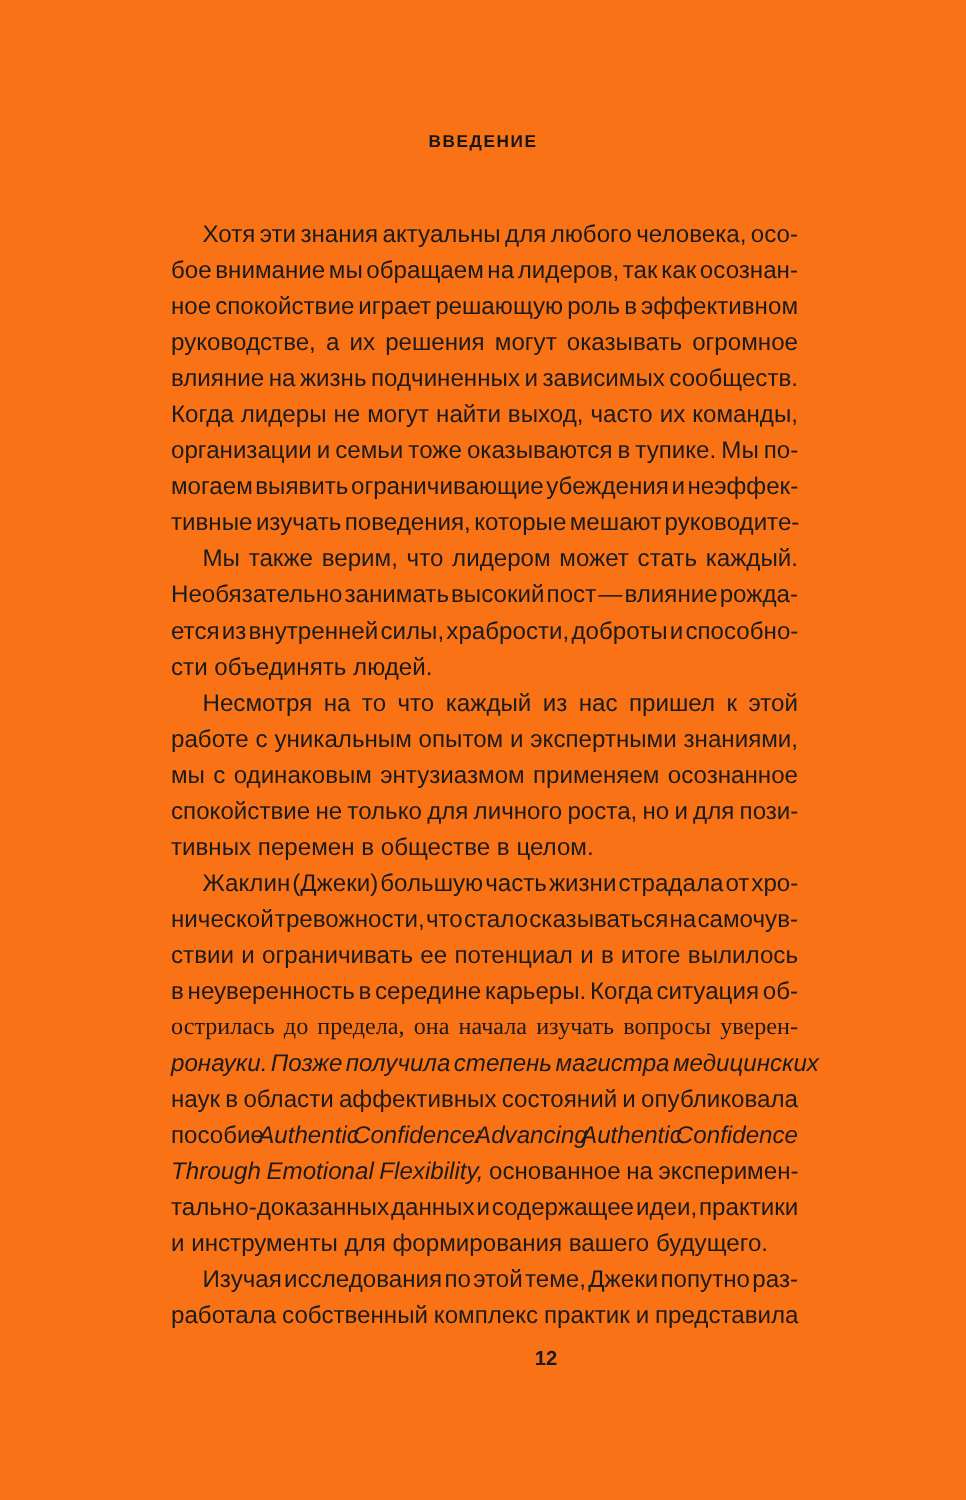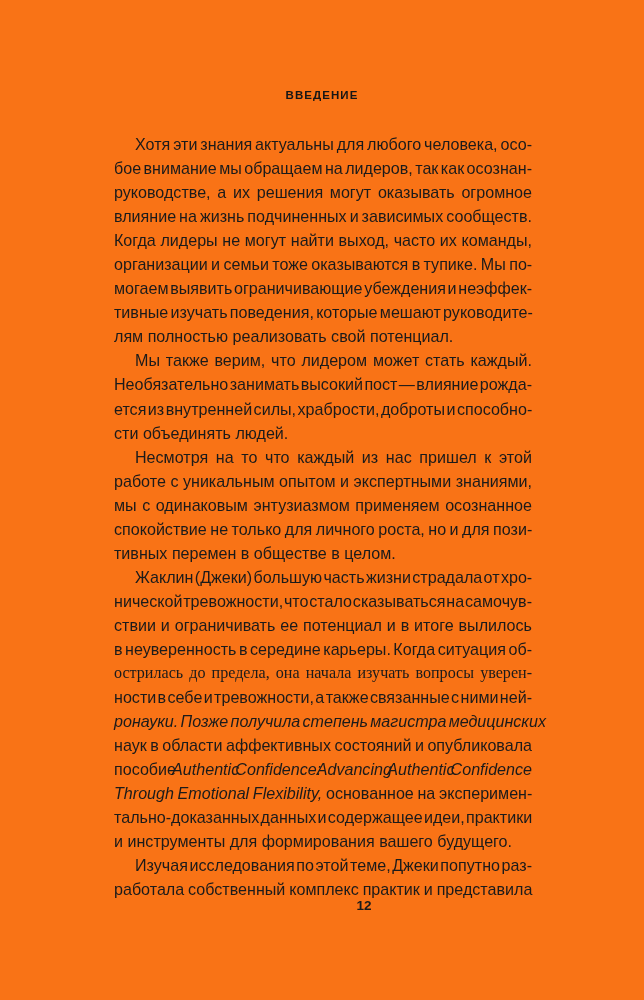--- a/index.html
+++ b/index.html
@@ -28,21 +28,21 @@
     width: 644px;
     text-align: center;
     font-size: 11.5px;
     font-weight: bold;
     letter-spacing: 1.05px;
     color: #161616;
     line-height: 14px;
   }
   .text-block {
     position: absolute;
-    top: 132px;
+    top: 144px;
     left: 114px;
     width: 418px;
   }
   .para {
     margin: 0;
     font-size: 16.1px;
     line-height: 24.05px;
     text-align: justify;
     text-justify: inter-word;
     color: #1b1b1b;
@@ -84,27 +84,27 @@
 
 <div class="page">
 
   <div class="running-head">ВВЕДЕНИЕ</div>
 
   <div class="text-block">
 
     <p class="para">
       <span class="ln" style="white-space: nowrap; word-spacing: -1.571px;"><span class="ind"></span><span>Хотя эти знания актуальны для любого человека, осо-</span></span>
       <span class="ln" style="white-space: nowrap; word-spacing: -2.125px;"><span>бое внимание мы обращаем на лидеров, так как осознан-</span></span>
+      <span class="ln" style="white-space: nowrap; word-spacing: -1.833px;"><span>ное спокойствие играет решающую роль в эффективном</span></span>
       <span class="ln" style="white-space: nowrap;"><span>руководстве, а их решения могут оказывать огромное</span></span>
       <span class="ln" style="white-space: nowrap; word-spacing: -1.5px;"><span>влияние на жизнь подчиненных и зависимых сообществ.</span></span>
       <span class="ln" style="white-space: nowrap;"><span>Когда лидеры не могут найти выход, часто их команды,</span></span>
       <span class="ln" style="white-space: nowrap; word-spacing: -1.125px;"><span>организации и семьи тоже оказываются в тупике. Мы по-</span></span>
       <span class="ln" style="white-space: nowrap; word-spacing: -2.8px;"><span>могаем выявить ограничивающие убеждения и неэффек-</span></span>
       <span class="ln" style="white-space: nowrap; word-spacing: -2.2px;"><span>тивные изучать поведения, которые мешают руководите-</span></span>
-      <span class="ln last"><span>лям полностью реализовать свой потенциал.</span></span>
     </p>
 
     <p class="para">
       <span class="ln" style="white-space: nowrap;"><span class="ind"></span><span>Мы также верим, что лидером может стать каждый.</span></span>
       <span class="ln" style="white-space: nowrap; word-spacing: -3.167px;"><span>Необязательно занимать высокий пост — влияние рожда-</span></span>
       <span class="ln" style="white-space: nowrap; word-spacing: -3px;"><span>ется из внутренней силы, храбрости, доброты и способно-</span></span>
       <span class="ln last"><span>сти объединять людей.</span></span>
     </p>
 
     <p class="para">
@@ -114,21 +114,20 @@
       <span class="ln" style="white-space: nowrap; word-spacing: -1px;"><span>спокойствие не только для личного роста, но и для пози-</span></span>
       <span class="ln last"><span>тивных перемен в обществе в целом.</span></span>
     </p>
 
     <p class="para">
       <span class="ln" style="white-space: nowrap; word-spacing: -3.143px;"><span class="ind"></span><span>Жаклин (Джеки) большую часть жизни страдала от хро-</span></span>
       <span class="ln" style="white-space: nowrap; word-spacing: -3.667px;"><span>нической тревожности, что стало сказываться на самочув-</span></span>
       <span class="ln" style="white-space: nowrap;"><span>ствии и ограничивать ее потенциал и в итоге вылилось</span></span>
       <span class="ln" style="white-space: nowrap; word-spacing: -2px;"><span>в неуверенность в середине карьеры. Когда ситуация об-</span></span>
       <span class="ln" style="white-space: nowrap; word-spacing: -4.857px; font-family: Liberation Serif, serif;"><span>острилась до предела, она начала изучать вопросы уверен-</span></span>
-      <span class="ln" style="white-space: nowrap; word-spacing: -3.1px;"><span>ности в себе и тревожности, а также связанные с ними ней-</span></span>
       <span class="ln" style="white-space: nowrap; word-spacing: -2.2px; font-style: italic;"><span>ронауки. Позже получила степень магистра медицинских</span></span>
       <span class="ln" style="white-space: nowrap; word-spacing: -1px;"><span>наук в области аффективных состояний и опубликовала</span></span>
       <span class="ln" style="white-space: nowrap; word-spacing: -8.4px;"><span>пособие </span><span class="it">Authentic Confidence: Advancing Authentic Confidence</span></span>
       <span class="ln" style="white-space: nowrap; word-spacing: -0.8px;"><span class="it">Through Emotional Flexibility,</span><span> основанное на эксперимен-</span></span>
       <span class="ln" style="white-space: nowrap; word-spacing: -3.2px;"><span>тально-доказанных данных и содержащее идеи, практики</span></span>
       <span class="ln last"><span>и инструменты для формирования вашего будущего.</span></span>
     </p>
 
     <p class="para">
       <span class="ln" style="white-space: nowrap; word-spacing: -3px;"><span class="ind"></span><span>Изучая исследования по этой теме, Джеки попутно раз-</span></span>

